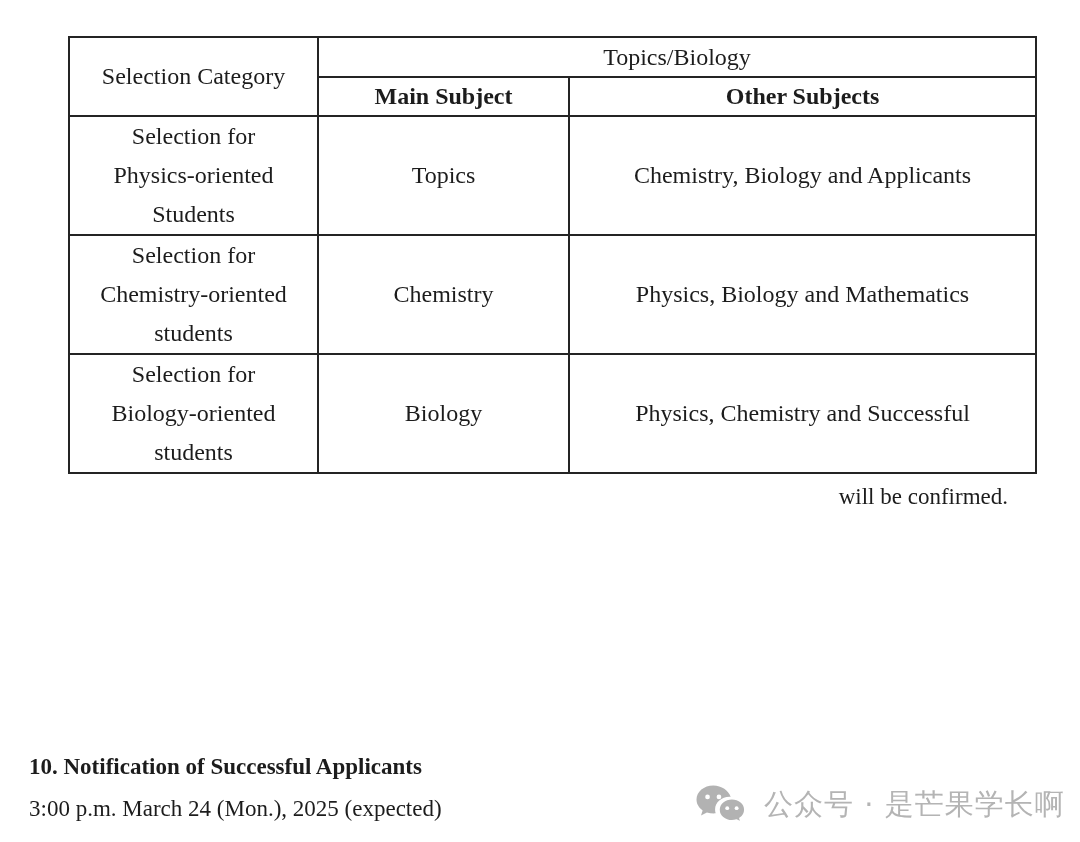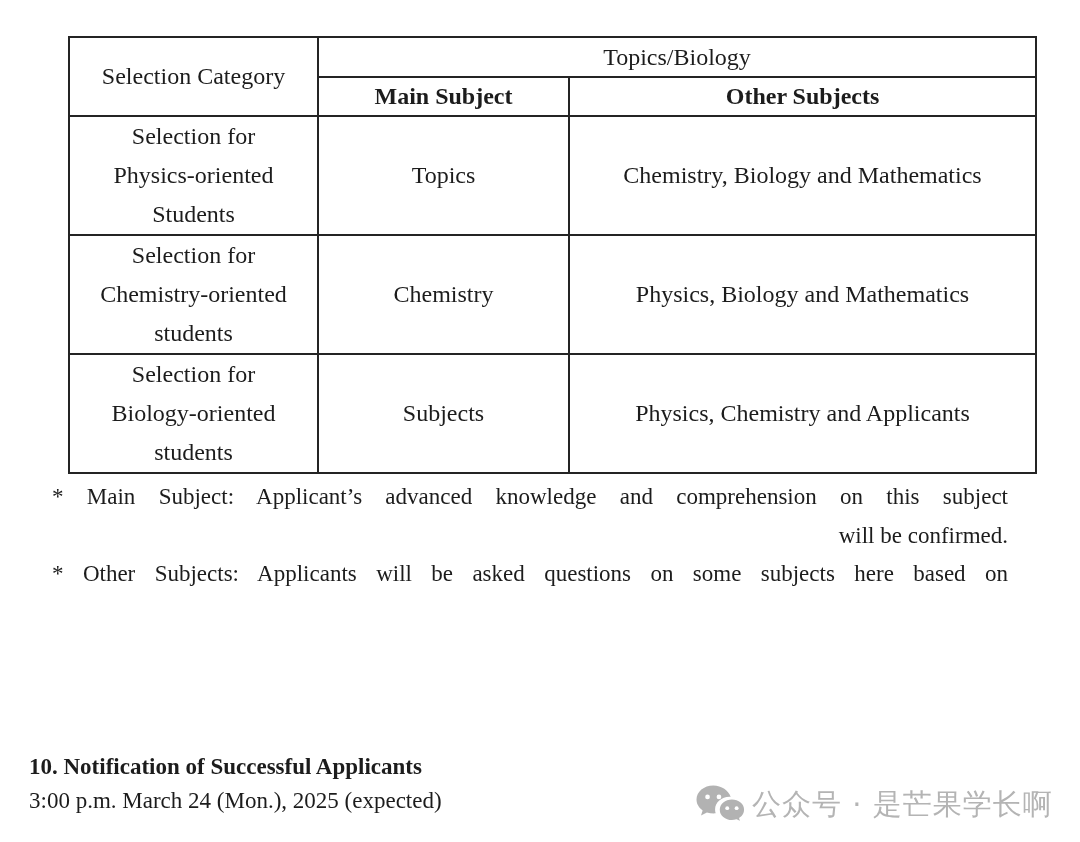--- a/index.html
+++ b/index.html
@@ -59,31 +59,31 @@
     left: 29px; top: 752px;
   }
   .section-heading {
     font-weight: bold;
     font-size: 23px;
     line-height: 30px;
   }
   .section-date {
     font-size: 23px;
     line-height: 30px;
-    margin-top: 4px;
+    margin-top: 12px;
   }
 
   
   .watermark {
     position: absolute;
     left: 696px; top: 780px;
     height: 50px;
     display: flex;
     align-items: center;
-    gap: 6px;
+    gap: 18px;
     text-align: right;
   }
   .wm-text {
     font-family: "DejaVu Sans", sans-serif;
     font-size: 29px;
     color: #b4b4b4;
     letter-spacing: 1px;
     white-space: nowrap;
   }
 </style>
@@ -105,43 +105,41 @@
       </tr>
       <tr class="hdr2">
         <td>Main Subject</td>
         <td>Other Subjects</td>
       </tr>
       <tr class="body-row">
         <td class="cat-cell">Selection for
 Physics-oriented
 Students</td>
         <td>Topics</td>
-        <td>Chemistry, Biology and Mathematics</td>
+        <td>Chemistry, Biology and Applicants</td>
       </tr>
       <tr class="body-row">
         <td class="cat-cell">Selection for
 Chemistry-oriented
 students</td>
         <td>Chemistry</td>
         <td>Physics, Biology and Mathematics</td>
       </tr>
       <tr class="body-row">
         <td class="cat-cell">Selection for
 Biology-oriented
 students</td>
-        <td>Subjects</td>
-        <td>Physics, Chemistry and Applicants</td>
+        <td>Biology</td>
+        <td>Physics, Chemistry and Successful</td>
       </tr>
     </tbody>
   </table>
 
   <div class="footnotes">
-    <div class="fn-first">* Main Subject: Applicant’s advanced knowledge and comprehension on this subject</div>
     <div class="fn-cont-1">will be confirmed.</div>
-    <div class="fn-first">* Other Subjects: Applicants will be asked questions on some subjects here based on</div>
   </div>
 
   <div class="section">
     <div class="section-heading">10. Notification of Successful Applicants</div>
     <div class="section-date">3:00 p.m. March 24 (Mon.), 2025 (expected)</div>
   </div>
 
   <div class="watermark">
     <span style="display:inline-block; width:50px; height:41px;">
       <svg width="50" height="41" viewBox="0 0 49 40" xmlns="http://www.w3.org/2000/svg">

